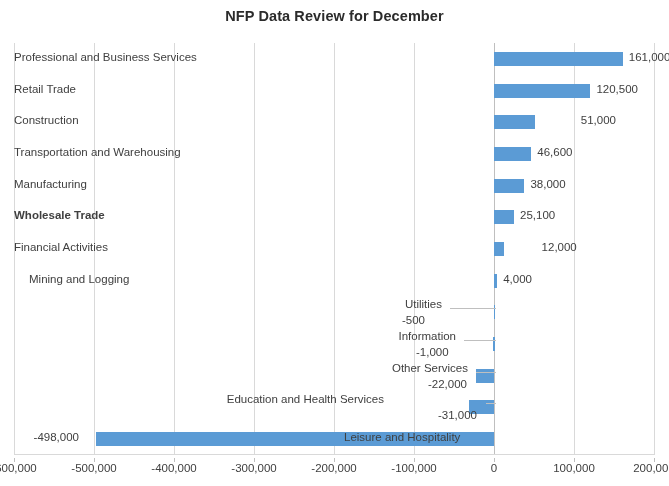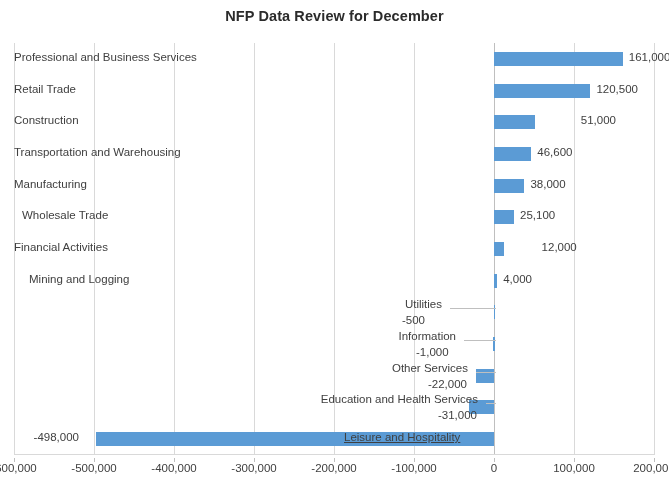--- a/index.html
+++ b/index.html
@@ -134,46 +134,46 @@
       <div class="bar" style="left: 480px; width: 40.8px; top: 72.2308px;"></div>
       <div class="cat-label" style="top: 71.2308px; left: 0px; width: 472px;">Construction</div>
       <div class="val-label" style="top: 71.2308px; left: 526.8px; padding-left: 40px;">51,000</div>
       <div class="bar" style="left: 480px; width: 37.28px; top: 103.923px;"></div>
       <div class="cat-label" style="top: 102.923px; left: 0px; width: 472px;">Transportation and Warehousing</div>
       <div class="val-label" style="top: 102.923px; left: 523.28px;">46,600</div>
       <div class="bar" style="left: 480px; width: 30.4px; top: 135.615px;"></div>
       <div class="cat-label" style="top: 134.615px; left: 0px; width: 472px;">Manufacturing</div>
       <div class="val-label" style="top: 134.615px; left: 516.4px;">38,000</div>
       <div class="bar" style="left: 480px; width: 20.08px; top: 167.308px;"></div>
-      <div class="cat-label" style="top: 166.308px; left: 8px; width: 472px;">Wholesale Trade</div>
+      <div class="cat-label" style="top: 166.308px; left: 0px; width: 472px; font-weight: bold;">Wholesale Trade</div>
       <div class="val-label" style="top: 166.308px; left: 506.08px;">25,100</div>
       <div class="bar" style="left: 480px; width: 9.6px; top: 199px;"></div>
       <div class="cat-label" style="top: 198px; left: 0px; width: 472px;">Financial Activities</div>
       <div class="val-label" style="top: 198px; left: 495.6px; margin-left: 32px;">12,000</div>
       <div class="bar" style="left: 480px; width: 3.2px; top: 230.692px;"></div>
       <div class="cat-label" style="top: 229.692px; left: 15px; width: 472px;">Mining and Logging</div>
       <div class="val-label" style="top: 229.692px; left: 489.2px;">4,000</div>
       <div class="bar" style="left: 479.68px; width: 1.5px; top: 262.385px;"></div>
       <div class="cat-label" style="top: 255.385px; left: 0px; width: 428px; text-align: right;">Utilities</div>
       <div class="val-label" style="top: 271.385px; left: 388px;">-500</div>
       <div class="leader" style="left: 436px; top: 265.385px; width: 46px;"></div>
       <div class="bar" style="left: 479.2px; width: 1.5px; top: 294.077px;"></div>
       <div class="cat-label" style="top: 287.077px; left: 0px; width: 442px; text-align: right;">Information</div>
       <div class="val-label" style="top: 303.077px; left: 402px;">-1,000</div>
       <div class="leader" style="left: 450px; top: 297.077px; width: 32px;"></div>
       <div class="bar" style="left: 462.4px; width: 17.6px; top: 325.769px;"></div>
       <div class="cat-label" style="top: 318.769px; left: 0px; width: 454px; text-align: right;">Other Services</div>
       <div class="val-label" style="top: 334.769px; left: 414px;">-22,000</div>
       <div class="leader" style="left: 462px; top: 328.769px; width: 20px;"></div>
       <div class="bar" style="left: 455.2px; width: 24.8px; top: 357.462px;"></div>
-      <div class="cat-label" style="top: 350.462px; left: 0px; width: 464px; text-align: right;">Education and Health Services</div>
+      <div class="cat-label" style="top: 350.462px; left: 0px; width: 370px; text-align: right;">Education and Health Services</div>
       <div class="val-label" style="top: 366.462px; left: 424px;">-31,000</div>
       <div class="leader" style="left: 472px; top: 360.462px; width: 10px;"></div>
       <div class="bar" style="left: 81.6px; width: 398.4px; top: 389.154px;"></div>
-      <div class="cat-label" style="top: 388.154px; left: 330px; width: 146px; text-decoration: underline;">Leisure and Hospitality</div>
+      <div class="cat-label" style="top: 388.154px; left: 330px; width: 146px;">Leisure and Hospitality</div>
       <div class="val-label" style="top: 388.154px; left: 19.6px;">-498,000</div>
     </div>
 
   <div id="xaxis-labels">
       <div class="xtick" style="left: 0px; top: 4px;">-600,000</div>
       <div class="tick-mark" style="left: 0px;"></div>
       <div class="xtick" style="left: 80px; top: 4px;">-500,000</div>
       <div class="tick-mark" style="left: 80px;"></div>
       <div class="xtick" style="left: 160px; top: 4px;">-400,000</div>
       <div class="tick-mark" style="left: 160px;"></div>

